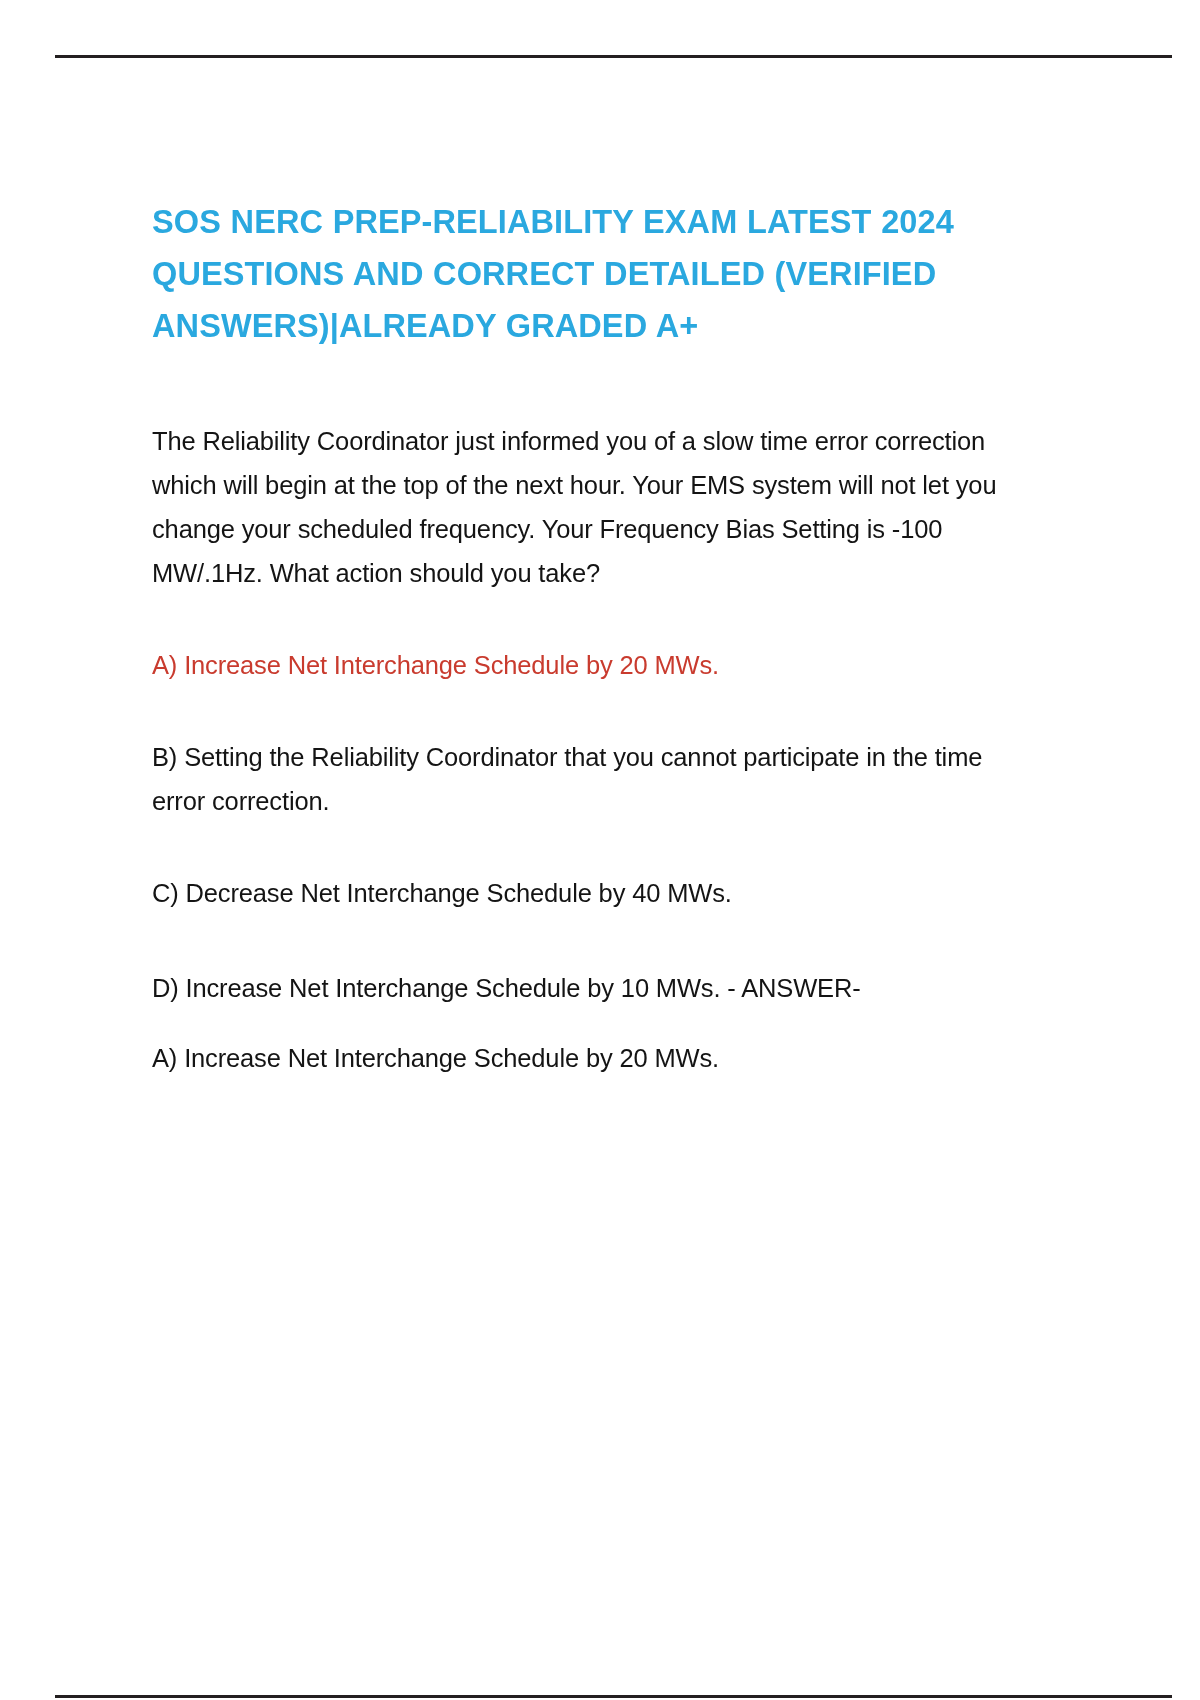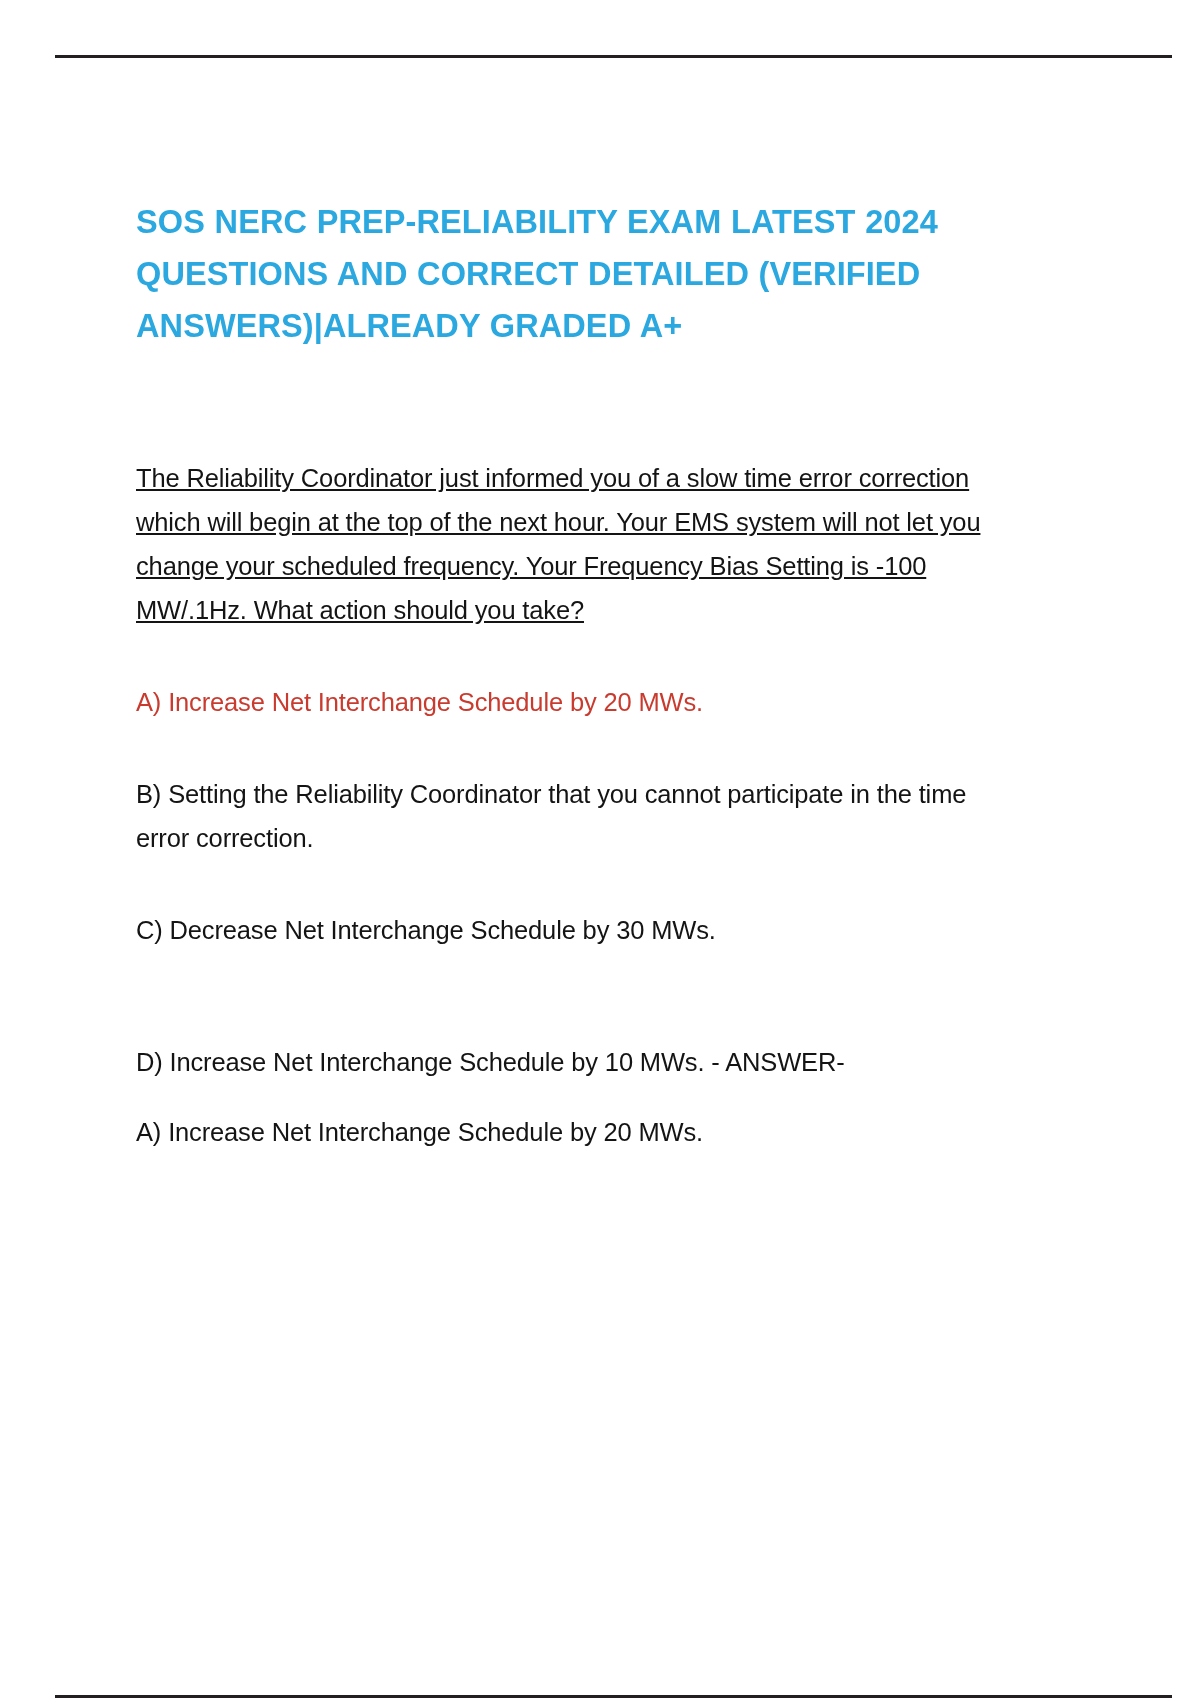--- a/index.html
+++ b/index.html
@@ -27,21 +27,21 @@
     width: 1117px;
     height: 3px;
     background: #231f20;
   }
   .page-rule.top    { top: 55px; }
   .page-rule.bottom { top: 1695px; }
 
   
   .content {
     position: absolute;
-    left: 136px;
+    left: 152px;
     top: 196px;
     width: 892px;
   }
 
   
   .doc-title {
     margin: 0;
     font-family: "Liberation Sans", "DejaVu Sans", sans-serif;
     font-weight: 700;
     font-size: 32.5px;
@@ -56,34 +56,33 @@
   .body-block {
     font-family: "Liberation Sans", "DejaVu Sans", sans-serif;
     font-size: 25.5px;
     line-height: 44px;
     color: #141414;
     max-width: 850px;
     letter-spacing: -0.15px;
   }
 
   .question-stem {
-    margin-top: 104px;
-    text-decoration: underline;
+    margin-top: 67px;
   }
 
   .option {
     margin-top: 48px;
   }
 
   .option.answer-highlight {
     color: #C93B2E;
   }
 
   .option.option-d {
-    margin-top: 88px;
+    margin-top: 51px;
   }
 
   .answer-restate {
     margin-top: 0;
     line-height: 44px;
   }
 </style>
 </head>
 <body>
 
@@ -94,21 +93,21 @@
   <div class="content">
 
     <h1 class="doc-title">SOS NERC PREP-RELIABILITY EXAM LATEST 2024 QUESTIONS AND CORRECT DETAILED (VERIFIED ANSWERS)|ALREADY GRADED A+</h1>
 
     <p class="body-block question-stem">The Reliability Coordinator just informed you of a slow time error correction which will begin at the top of the next hour. Your EMS system will not let you change your scheduled frequency. Your Frequency Bias Setting is -100 MW/.1Hz. What action should you take?</p>
 
     <p class="body-block option answer-highlight">A) Increase Net Interchange Schedule by 20 MWs.</p>
 
     <p class="body-block option">B) Setting the Reliability Coordinator that you cannot participate in the time error correction.</p>
 
-    <p class="body-block option">C) Decrease Net Interchange Schedule by 30 MWs.</p>
+    <p class="body-block option">C) Decrease Net Interchange Schedule by 40 MWs.</p>
 
     <p class="body-block option option-d">D) Increase Net Interchange Schedule by 10 MWs. - ANSWER-</p>
 
     <p class="body-block answer-restate">A) Increase Net Interchange Schedule by 20 MWs.</p>
 
   </div>
 
   <div class="page-rule bottom"></div>
 
 </div>

